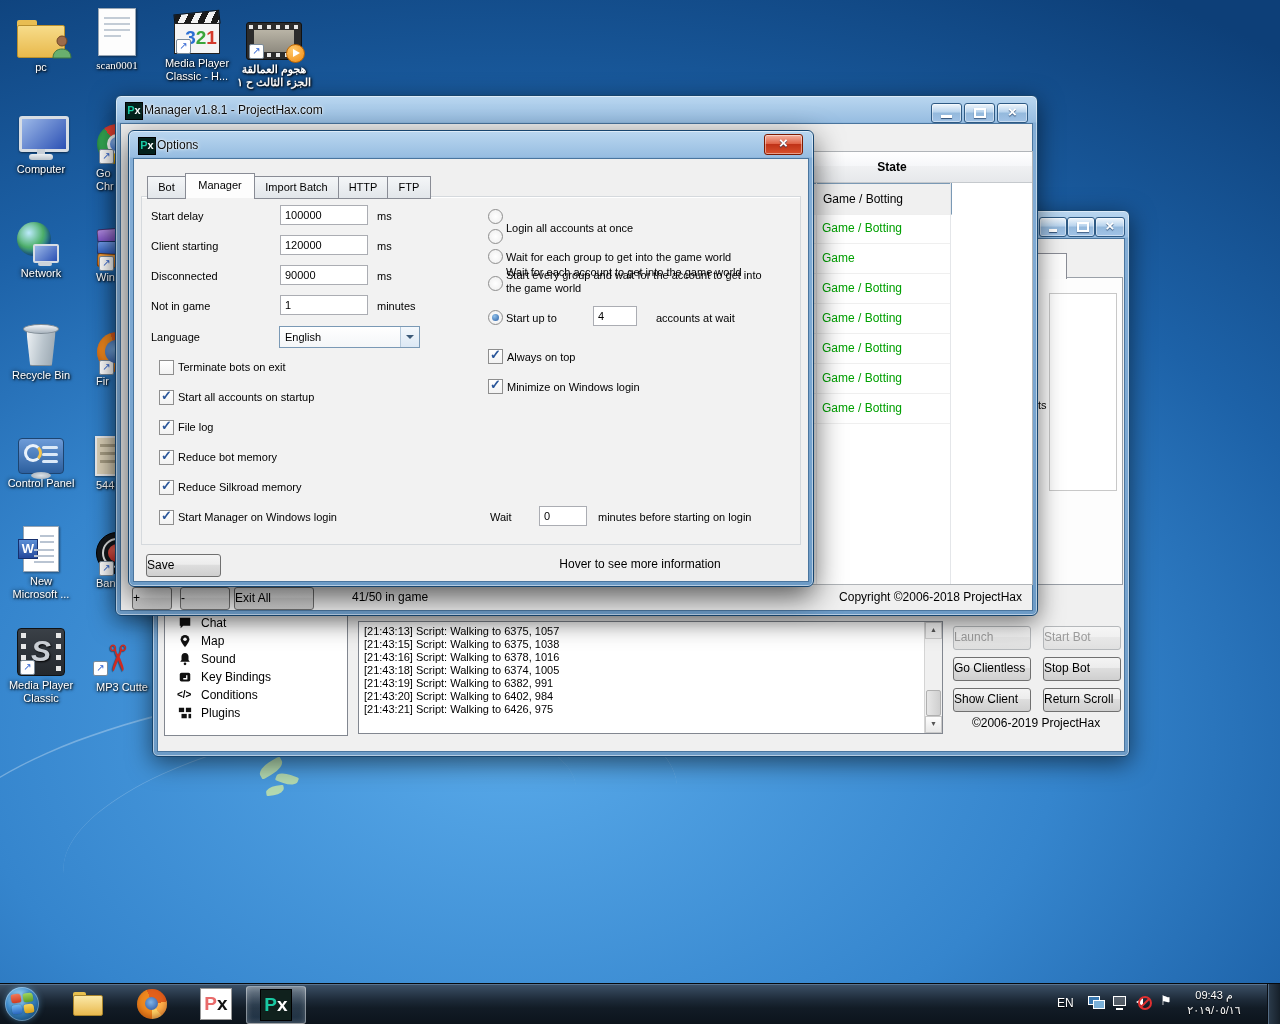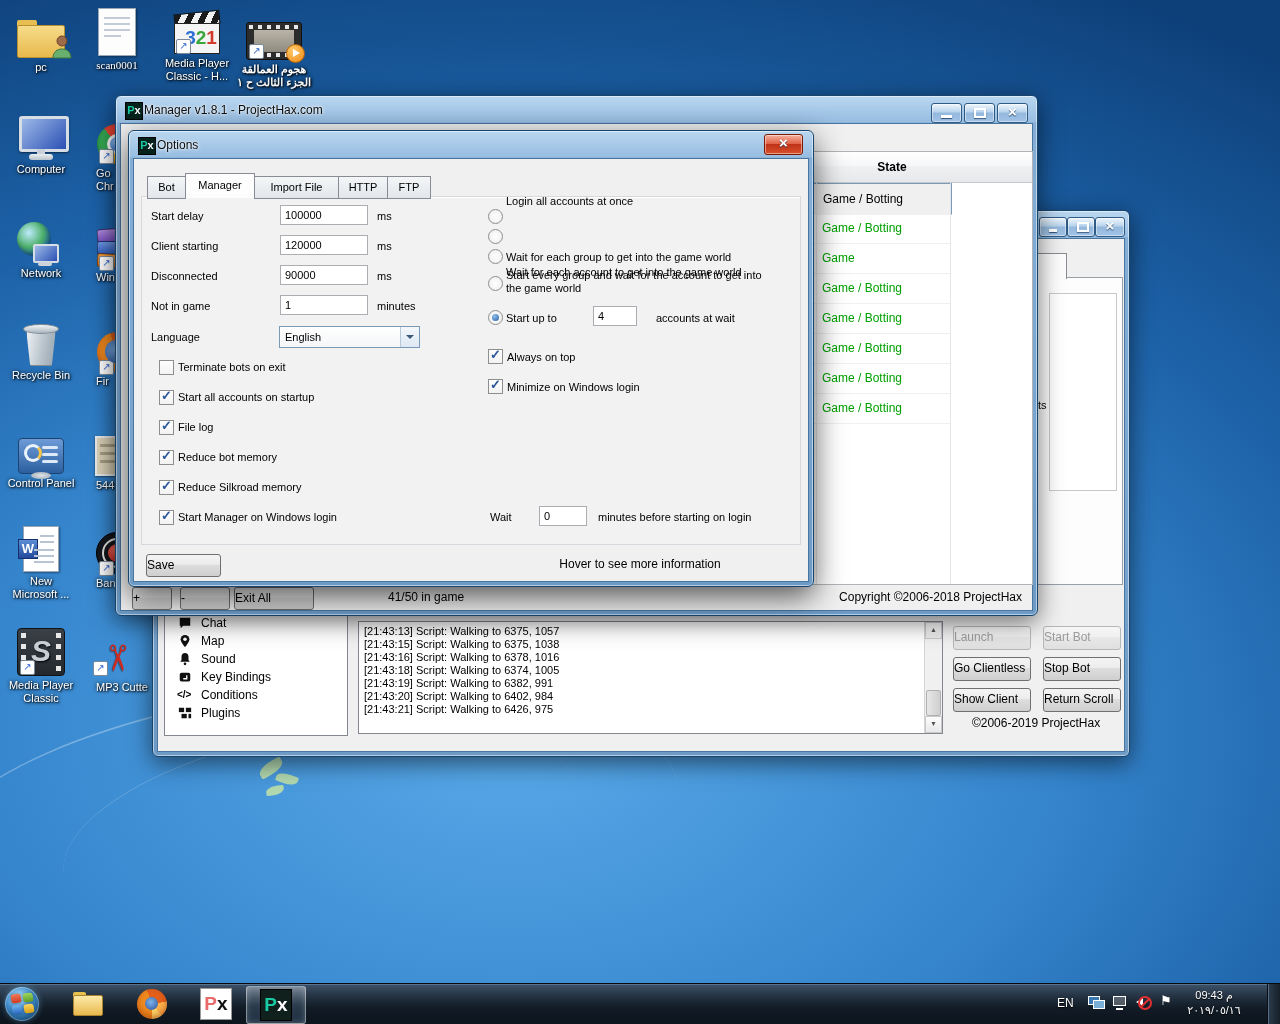--- a/index.html
+++ b/index.html
@@ -488,34 +488,34 @@
       <div class="lv-vsep"></div>
       <div class="lv-vsep2"></div>
       <div class="lv-head">
           <span class="htxt">State</span>
         </div>
     </div>
 
     <div class="btn" style="left:16px;top:491px;width:38px;height:21px;line-height:20px;">+</div>
     <div class="btn" style="left:64px;top:491px;width:48px;height:21px;line-height:20px;">-</div>
     <div class="btn" style="left:118px;top:491px;width:78px;height:21px;line-height:20px;">Exit All</div>
-    <div class="lbl" style="left:236px;top:495px;font-size:12px;margin-left:36px;">41/50 in game</div>
+    <div class="lbl" style="left:236px;top:495px;font-size:12px;">41/50 in game</div>
     <div class="lbl" style="left:560px;top:495px;width:346px;text-align:right;font-size:12px;">Copyright ©2006-2018 ProjectHax</div>
   </div>
 
   <div class="aero" id="optDlg">
     <div class="px-ico"><span class="p">P</span><span>x</span></div>
     <div class="atitle">Options</div>
     <div class="capbtn red g-close" style="position:absolute;right:10px;top:3px;"></div>
     <div class="acontent"></div>
 
     <div class="tabpanel"></div>
     <div class="tab" style="left:18px;top:45px;width:37px;">Bot</div>
     <div class="tab active" style="left:56px;top:42px;width:68px;line-height:23px;">Manager</div>
-    <div class="tab" style="left:125px;top:45px;width:83px;">Import File</div>
+    <div class="tab" style="left:125px;top:45px;width:83px;">Import Batch</div>
     <div class="tab" style="left:209px;top:45px;width:48px;">HTTP</div>
     <div class="tab" style="left:258px;top:45px;width:42px;">FTP</div>
 
     <div class="lbl" style="left:22px;top:79px;">Start delay</div>
     <input class="inp" style="left: 151px; top: 74px; width: 78px; height: 18px;" value="100000">
     <div class="lbl" style="left:248px;top:79px;">ms</div>
 
     <div class="lbl" style="left:22px;top:109px;">Client starting</div>
     <input class="inp" style="left: 151px; top: 104px; width: 78px; height: 18px;" value="120000">
     <div class="lbl" style="left:248px;top:109px;">ms</div>
@@ -541,21 +541,21 @@
     <span class="cb on" style="left:30px;top:289px;"></span>
     <div class="lbl" style="left:49px;top:290px;">File log</div>
     <span class="cb on" style="left:30px;top:319px;"></span>
     <div class="lbl" style="left:49px;top:320px;">Reduce bot memory</div>
     <span class="cb on" style="left:30px;top:349px;"></span>
     <div class="lbl" style="left:49px;top:350px;">Reduce Silkroad memory</div>
     <span class="cb on" style="left:30px;top:379px;"></span>
     <div class="lbl" style="left:49px;top:380px;">Start Manager on Windows login</div>
 
     <span class="rd" style="left:359px;top:78px;"></span>
-    <div class="lbl" style="left:377px;top:64px;width:280px;">Login all accounts at once</div>
+    <div class="lbl" style="left:377px;top:91px;width:280px;">Login all accounts at once</div>
     <span class="rd" style="left:359px;top:98px;"></span>
     <div class="lbl" style="left:377px;top:100px;width:280px;margin-top:35px;">Wait for each account to get into the game world</div>
     <span class="rd" style="left:359px;top:118px;"></span>
     <div class="lbl" style="left:377px;top:120px;width:280px;">Wait for each group to get into the game world</div>
     <span class="rd" style="left:359px;top:145px;"></span>
     <div class="lbl" style="left:377px;top:138px;width:268px;">Start every group and wait for the account to get into the game world</div>
 
     <span class="rd on" style="left:359px;top:179px;"></span>
     <div class="lbl" style="left:377px;top:181px;">Start up to</div>
     <input class="inp" style="left: 464px; top: 175px; width: 34px; height: 18px;" value="4">

